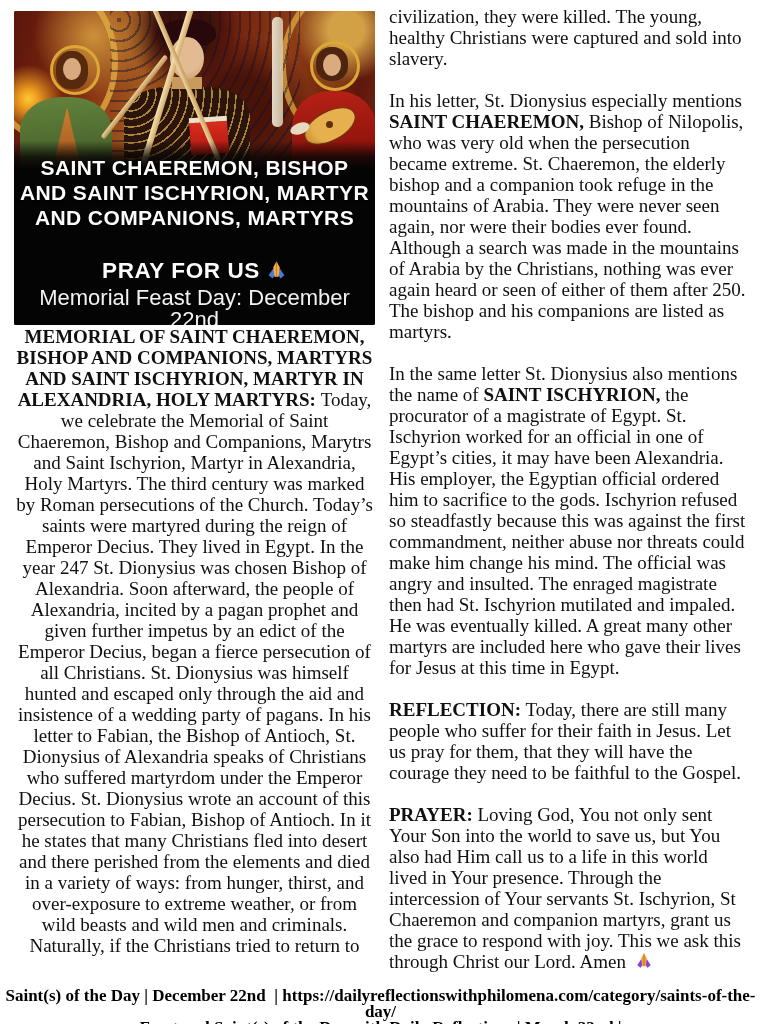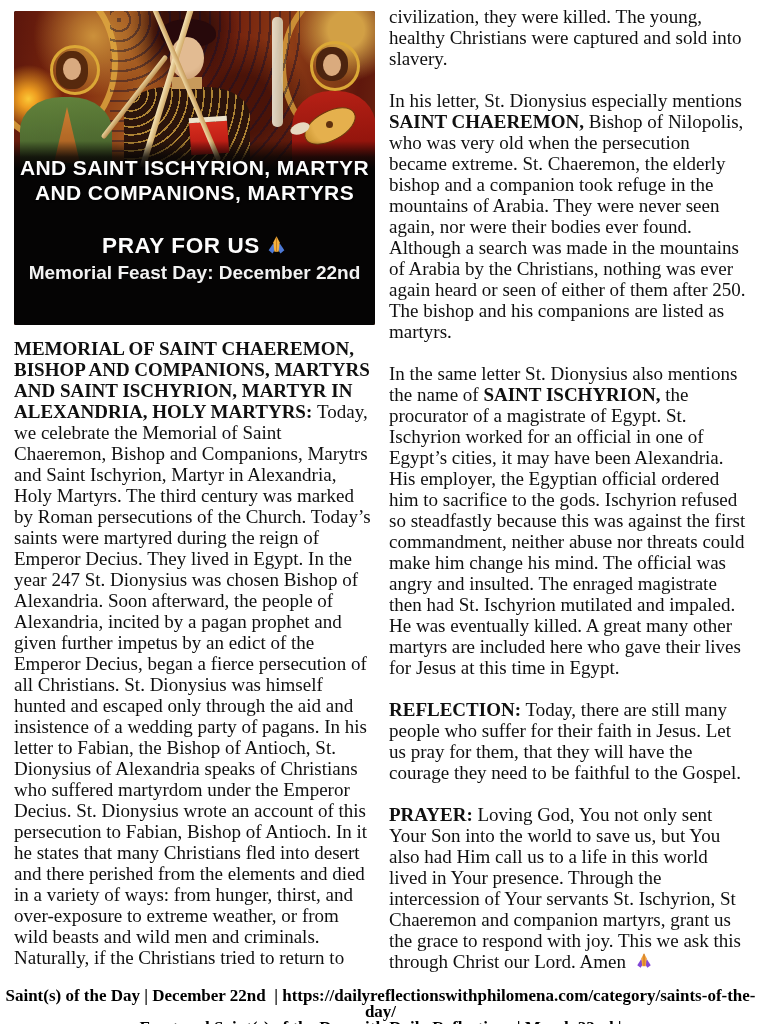--- a/index.html
+++ b/index.html
@@ -61,25 +61,25 @@
   .lute-hand{left:276px;top:112px;width:20px;height:11px;border-radius:50%;background:#e6d9c2;transform:rotate(-20deg);}
 
   
   .hero-overlay{position:absolute;left:0;right:0;bottom:0;height:184px;
     background:linear-gradient(180deg, rgba(8,6,5,0) 0, rgba(8,6,5,.82) 16px, #050404 28px);
     text-align:center;color:#fdfdfd;font-family:"Liberation Sans",sans-serif;padding-top:14px;box-sizing:border-box;}
   .ht-line{font-size:21px;line-height:25px;font-weight:700;letter-spacing:.4px;
     text-shadow:0 1px 2px rgba(0,0,0,.9);white-space:nowrap;}
   .pray{margin-top:28px;font-size:22.5px;line-height:26px;font-weight:700;letter-spacing:.6px;}
   .pray svg{vertical-align:-3px;margin-left:6px;}
-  .feast{margin-top:3px;font-size:19px;line-height:22px;font-weight:700;color:#f2f2f2;}
+  .feast{margin-top:3px;font-size:22px;line-height:22px;font-weight:400;color:#f2f2f2;}
 
   
   .col{position:absolute;font-size:19px;line-height:21px;text-align:left;}
-  .col-left{left:14px;top:338px;width:361px;}
+  .col-left{left:14px;top:326px;width:361px;text-align:center;}
   .col-right{left:389px;top:6px;width:360px;}
   .para{margin:0 0 21px 0;}
   .para:last-child{margin-bottom:0;}
   .b{font-weight:700;}
   .para svg{vertical-align:-2px;margin-left:4px;}
 
   
   .footer{position:absolute;left:0;right:0;top:988px;text-align:center;
     font-family:"Liberation Serif",serif;font-weight:700;font-size:17px;line-height:16px;color:#000;}
   .footer div{white-space:pre-wrap;}
@@ -112,20 +112,21 @@
       <div class="hair-r"></div>
       <div class="face-r"></div>
       <div class="robe-r"></div>
       <div class="lute"></div>
       <div class="lute-hole"></div>
       <div class="lute-hand"></div>
     </div>
 
     <div class="hero-overlay">
       <div class="hero-title">
+        <div class="ht-line">SAINT CHAEREMON, BISHOP</div>
         <div class="ht-line">AND SAINT ISCHYRION, MARTYR</div>
         <div class="ht-line">AND COMPANIONS, MARTYRS</div>
       </div>
       <div class="pray">
         <span>PRAY FOR US</span><svg width="21" height="21" viewBox="0 0 24 24" aria-hidden="true">
           <path d="M8.6 9 L3 17.5 L7.5 21 L10.2 16.8 Z" fill="#4d79d6"></path>
           <path d="M15.4 9 L21 17.5 L16.5 21 L13.8 16.8 Z" fill="#4d79d6"></path>
           <path d="M12 1.5 L15.6 8.2 L14.4 19 L9.6 19 L8.4 8.2 Z" fill="#f3b13f"></path>
           <path d="M12 2.5 L12 18.5" stroke="#c77f1f" stroke-width="1.2"></path>
         </svg>

